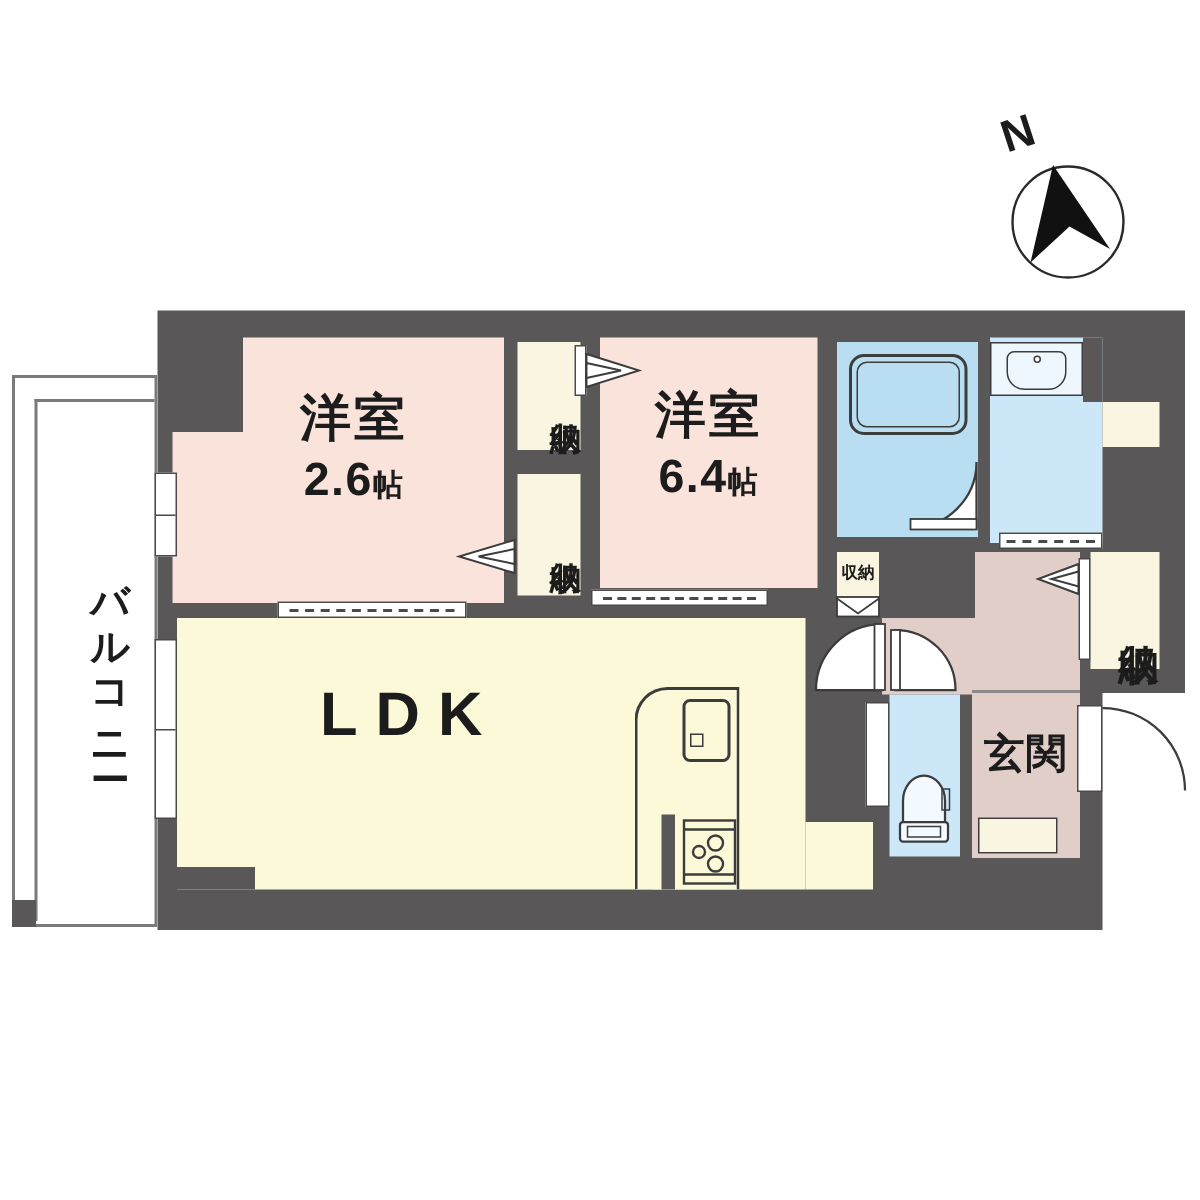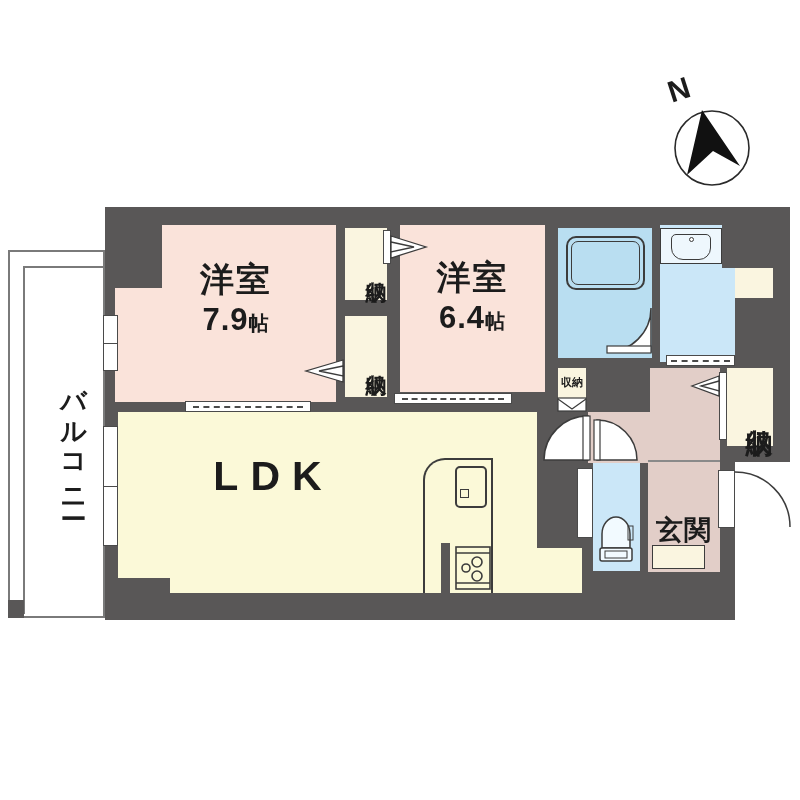--- a/index.html
+++ b/index.html
@@ -157,36 +157,36 @@
     </g>
   </svg>
 
   <div class="abs label" style="left:668px;top:74px;font-size:30px;transform:rotate(-18deg);">N</div>
 
   <div class="abs label vtext" style="left:27px;top:355px;width:60px;height:170px;font-size:26px;letter-spacing:4px;">バルコニー</div>
 
   <div class="abs label" style="left:136px;top:262px;width:200px;">
     <div class="room-title">洋室</div>
     <div class="room-size">
-      <span>7.9</span><span class="unit">帖</span>
+      <span>2.6</span><span class="unit">帖</span>
     </div>
   </div>
 
   <div class="abs label" style="left:400px;top:260px;width:145px;">
     <div class="room-title">洋室</div>
     <div class="room-size">
       <span>6.4</span><span class="unit">帖</span>
     </div>
   </div>
 
   <div class="abs label" style="left:155px;top:455px;width:225px;">
     <div class="ldk-title">LDK</div>
   </div>
 
-  <div class="abs label" style="left:646px;top:516px;width:76px;font-size:27px;letter-spacing:1px;">玄関</div>
+  <div class="abs label" style="left:646px;top:488px;width:76px;font-size:27px;letter-spacing:1px;">玄関</div>
 
   <div class="abs label vtext" style="left:345px;top:236px;width:42px;height:58px;font-size:21px;">収納</div>
 
   <div class="abs label vtext" style="left:345px;top:328px;width:42px;height:60px;font-size:21px;">収納</div>
 
   <div class="abs label" style="left:558px;top:377px;width:28px;font-size:11px;">収納</div>
 
   <div class="abs label vtext" style="left:727px;top:376px;width:46px;height:64px;font-size:27px;">収納</div>
 
 </div>

